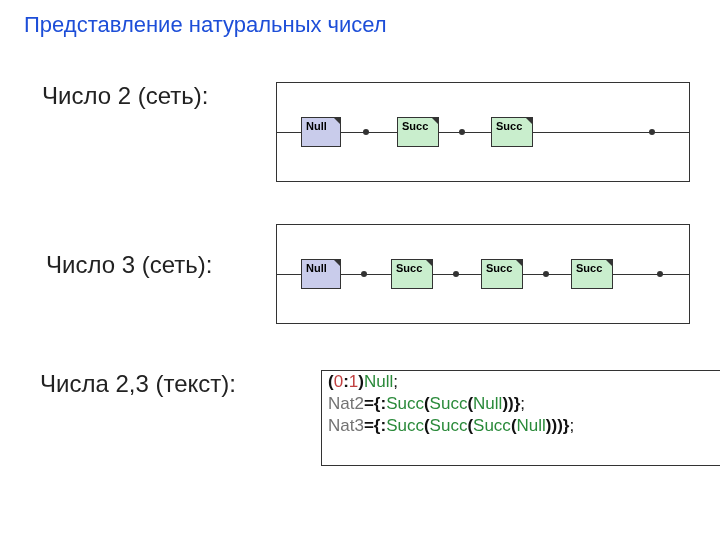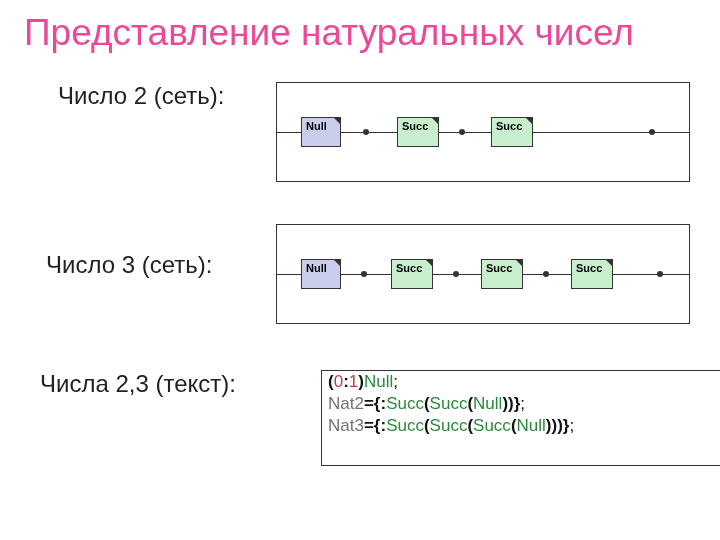--- a/index.html
+++ b/index.html
@@ -6,32 +6,32 @@
     margin: 0;
     padding: 0;
     width: 720px;
     height: 540px;
     background: #fff;
     font-family: Arial, sans-serif;
     position: relative;
     overflow: hidden;
   }
   .title {
-    color: #ec4899;
-    font-size: 37px;
+    color: #1d4ed8;
+    font-size: 22px;
     position: absolute;
     top: 12px;
     left: 24px;
   }
   .label {
     color: #222;
     font-size: 24px;
     position: absolute;
   }
-  .label1 { top: 82px; left: 42px; margin-left: 16px; }
+  .label1 { top: 82px; left: 42px; }
   .label2 { top: 222px; left: 46px; margin-top: 29px; }
   .label3 { top: 370px; left: 40px; }
 
   .net-box {
     position: absolute;
     border: 1.5px solid #333;
     background: #fff;
   }
   .net1 { left: 276px; top: 82px;  width: 412px; height: 98px; }
   .net2 { left: 276px; top: 224px; width: 412px; height: 98px; }

